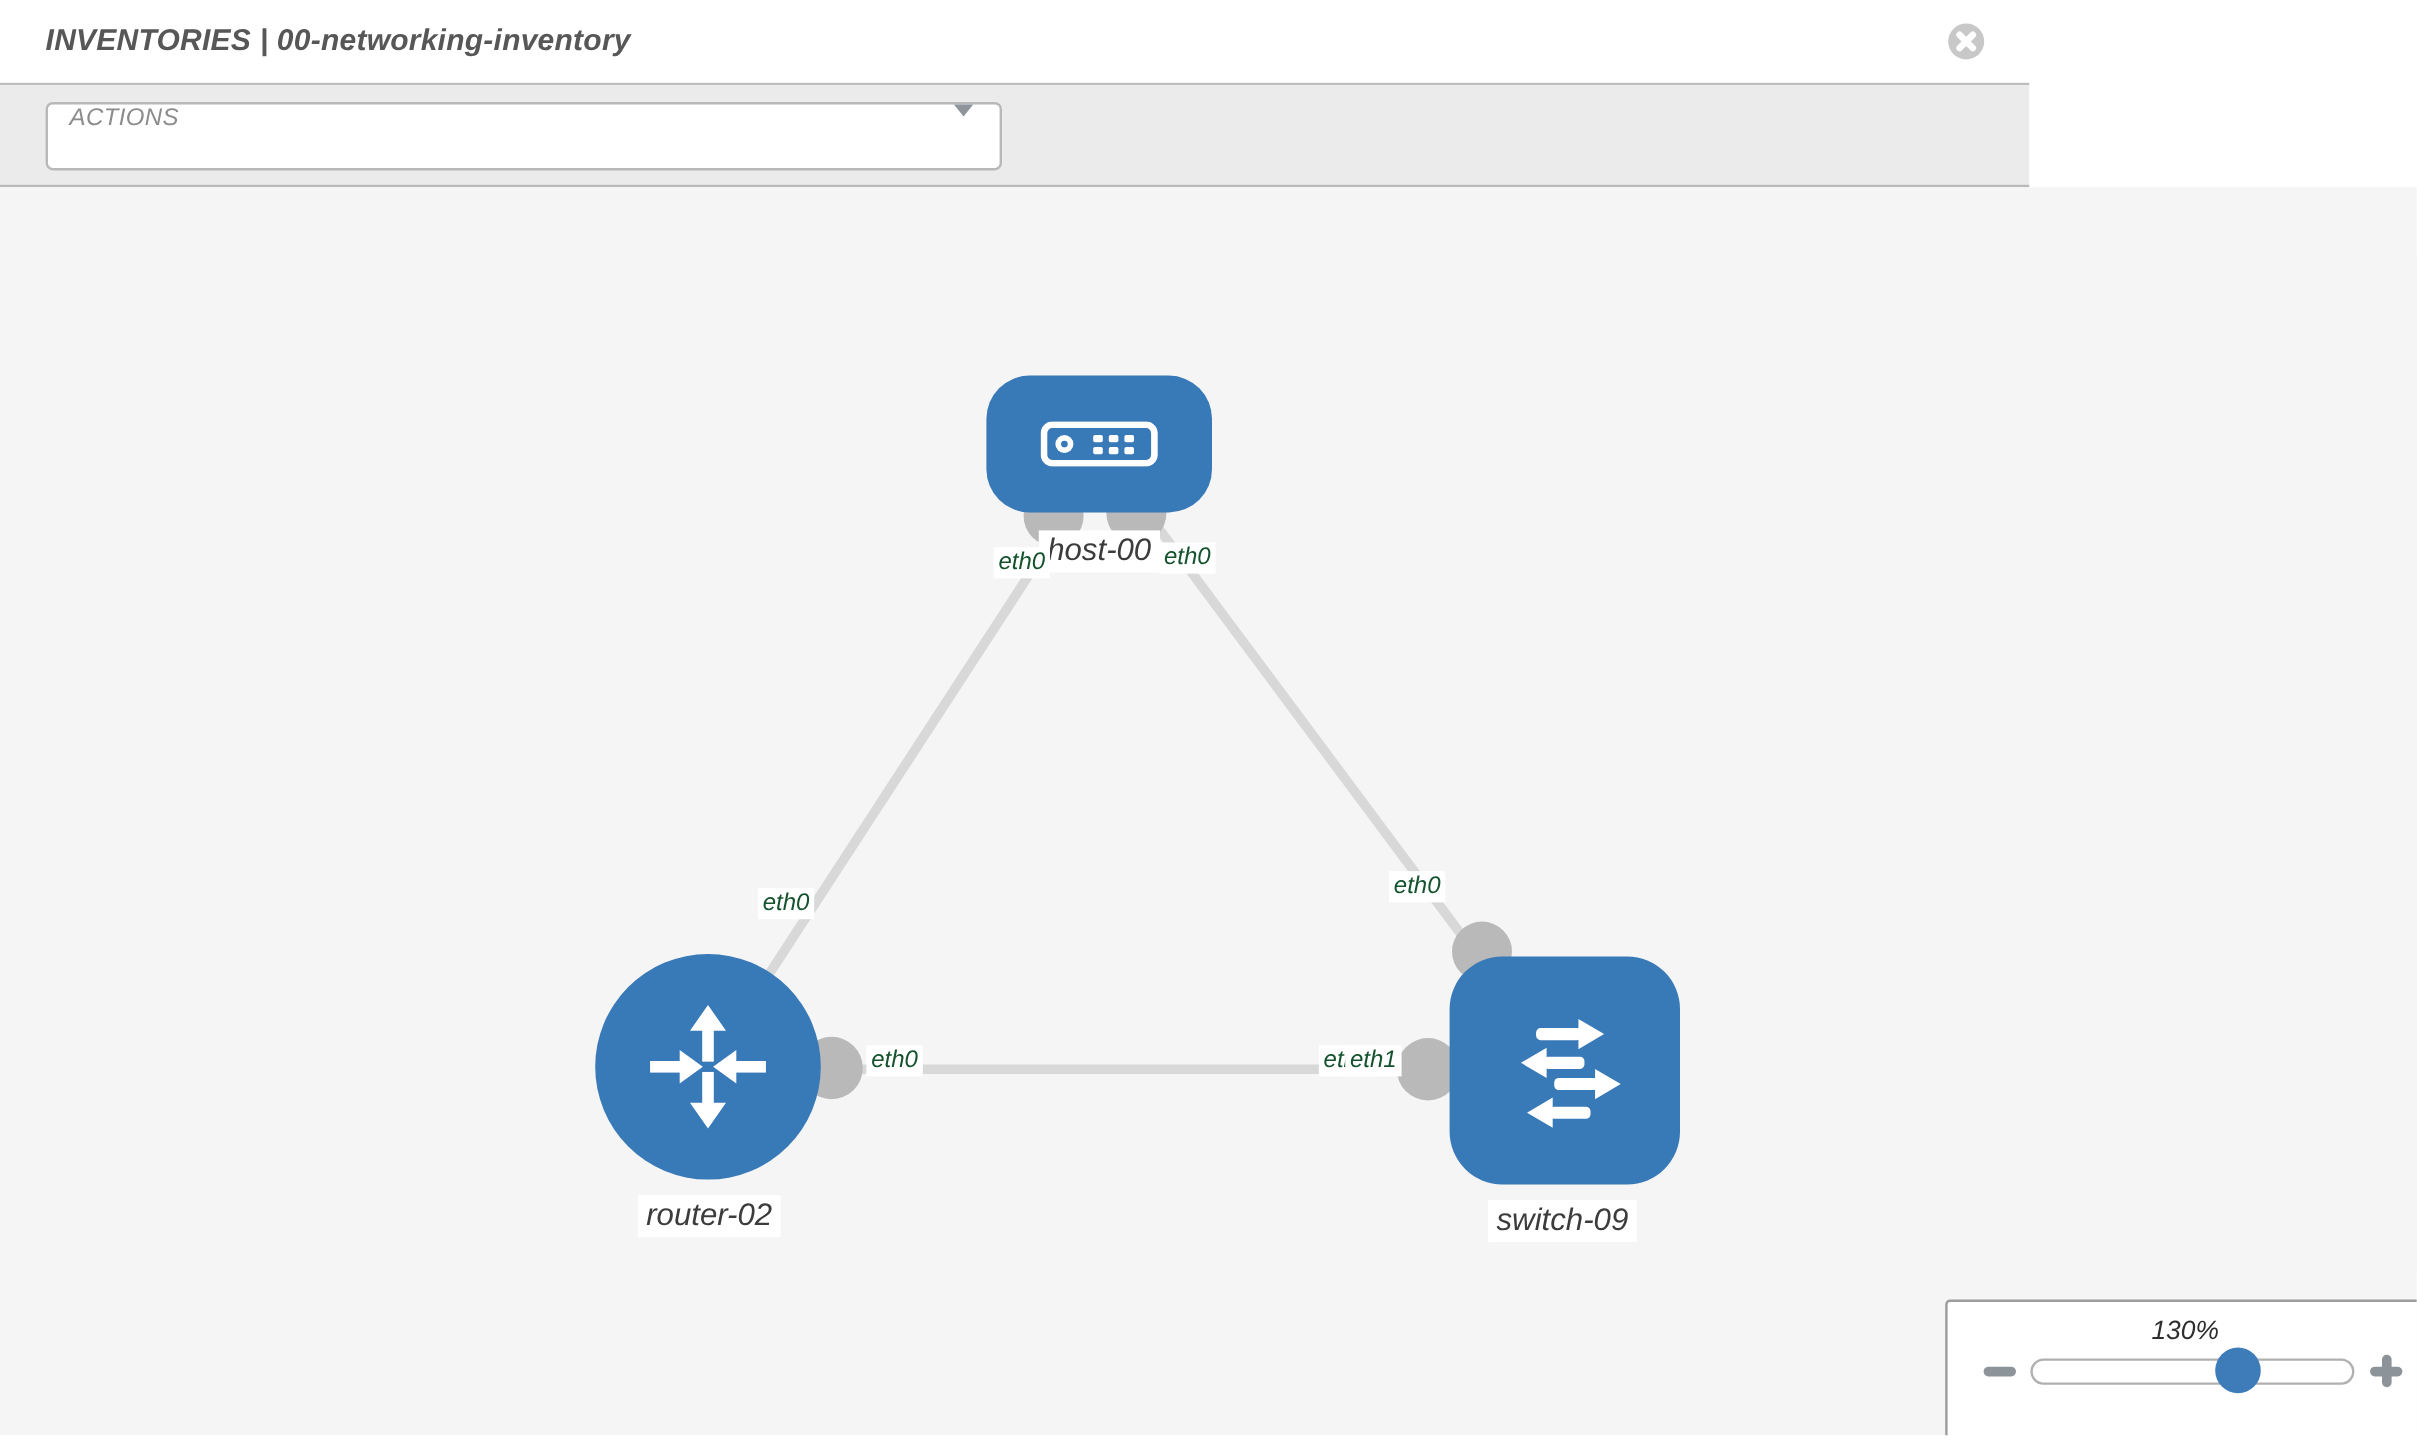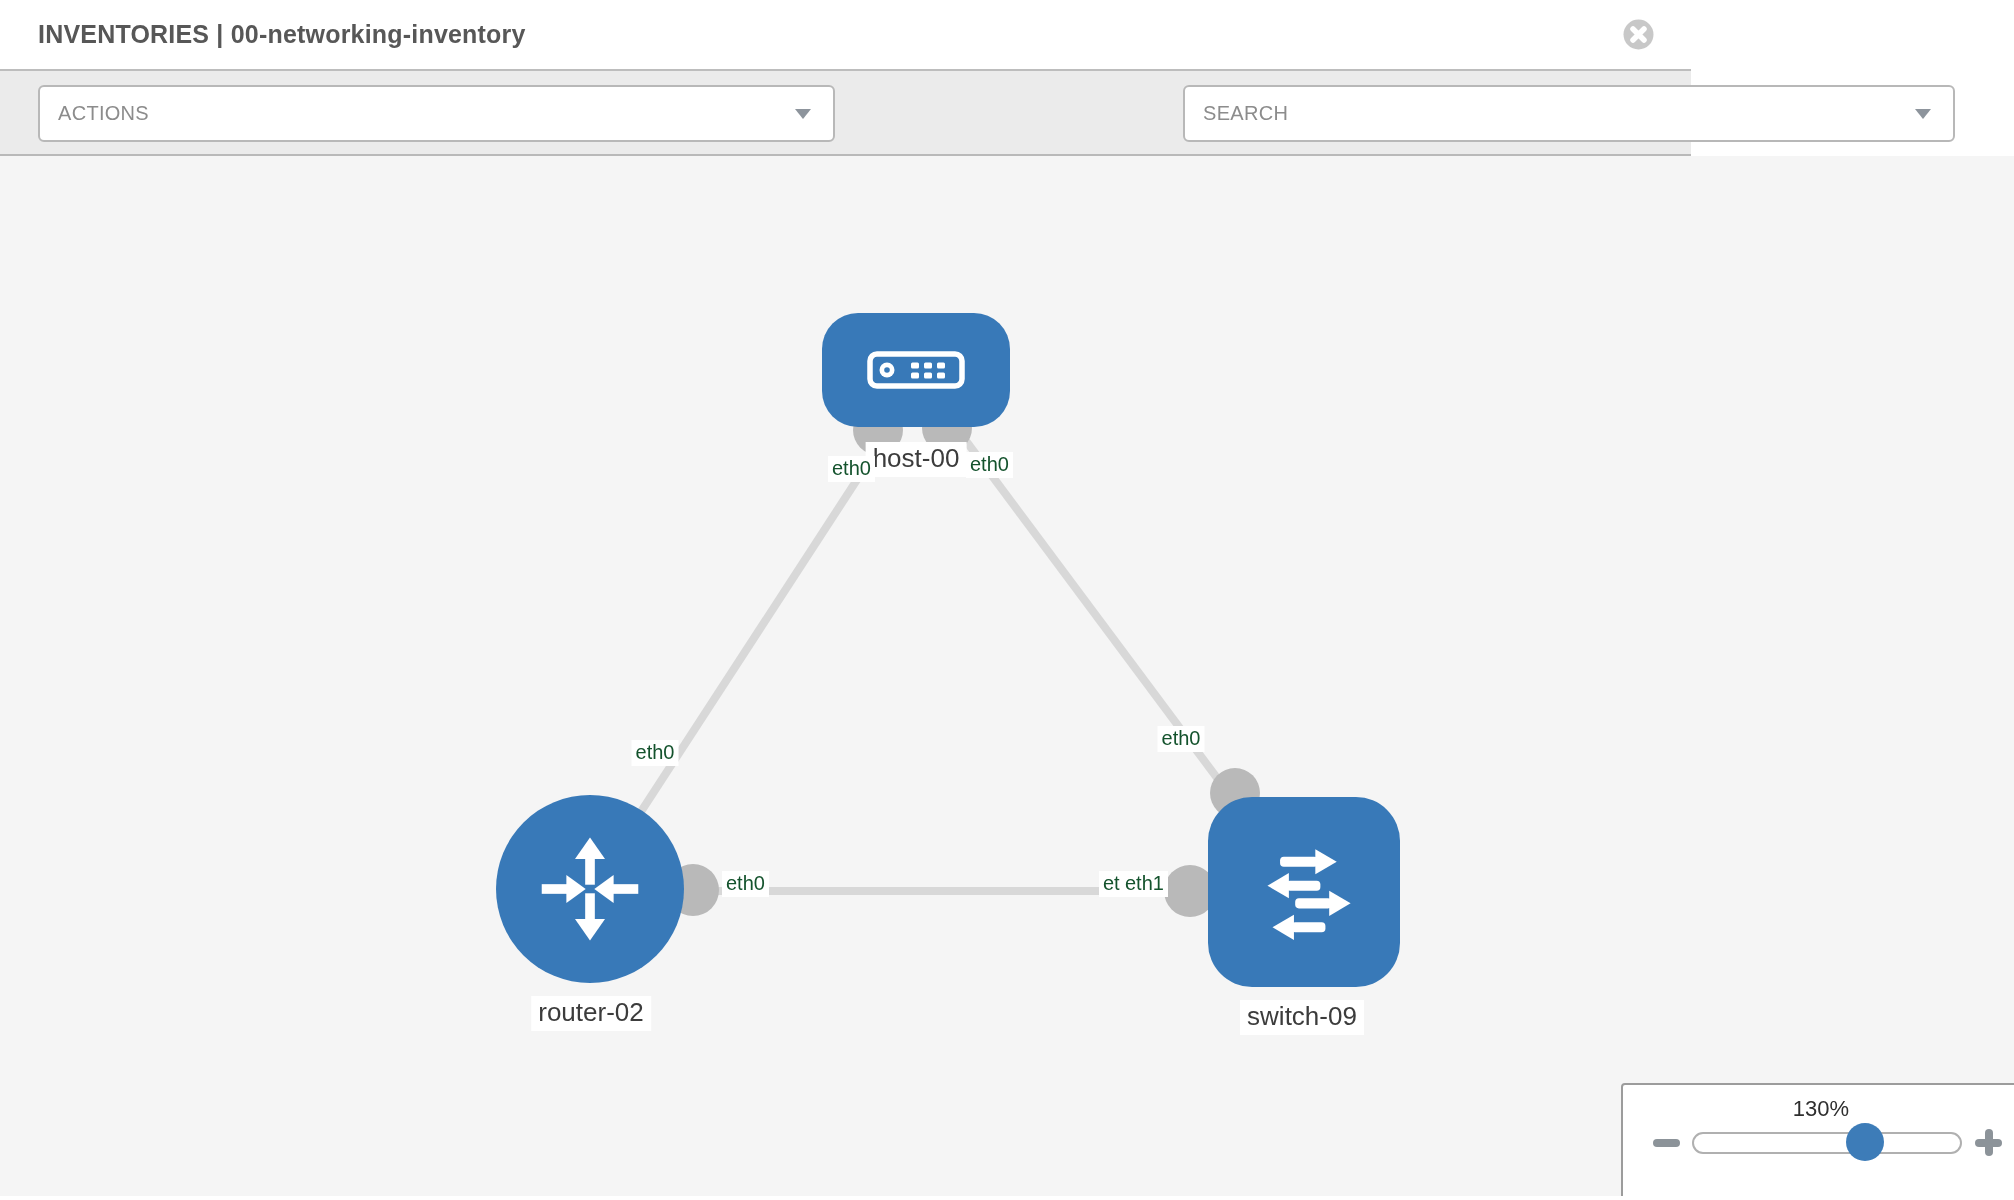--- a/index.html
+++ b/index.html
@@ -1,33 +1,33 @@
 <!DOCTYPE html>
 <html><head>
 <meta charset="utf-8">
 <style>
   * { margin:0; padding:0; box-sizing:border-box; }
   html,body { width:2014px; height:1200px; overflow:hidden; background:#fff;
               font-family:"Liberation Sans", sans-serif; }
-  .app { position:relative; width:1691px; height:1200px; }
+  .app { position:relative; width:1691px; height:1200px;font-style:italic; }
 
   
   .header { position:relative; height:71px; background:#ffffff;
             border-bottom:2px solid #bdbdbd; display:flex; align-items:center; }
   .page-title { padding-left:38px; font-size:25px; font-weight:bold; color:#575757;
                 letter-spacing:0.2px; }
   .close-btn { position:absolute; right:37px; top:19px; width:31px; height:31px;
                cursor:pointer; }
 
   
   .toolbar { position:relative; height:85px; background:#ebebeb;
              border-bottom:2px solid #b9b9b9; }
   .dropdown { position:absolute; top:14px; height:57px; background:#ffffff;
               border:2px solid #b8b8b8; border-radius:6px; display:flex;
-              align-items:center; justify-content:space-between;
+              align-items:flex-start; justify-content:space-between;
               padding:0 22px 0 18px; cursor:pointer; }
   .dropdown .dd-label { font-size:20px; color:#8c8c8c; letter-spacing:0.3px; }
   .caret { width:0; height:0; border-left:8px solid transparent;
            border-right:8px solid transparent; border-top:10px solid #8d949c; }
   .dd-actions { left:38px; width:797px; }
   .dd-search  { left:1183px; width:772px; }
   .tool-icon { position:absolute; top:97px; cursor:pointer; }
   .wrench { left:1053px; }
   .key { left:1118px; }
 
@@ -107,24 +107,20 @@
     </span>
 
     <span class="tool-icon key">
       <svg width="33" height="33" viewBox="0 0 512 512" fill="#87909a">
         <g transform="scale(-1,1) translate(-512,0)">
           <path d="M512 176.001C512 273.203 433.202 352 336 352c-11.22 0-22.19-1.062-32.827-3.069l-24.012 27.014A23.999 23.999 0 0 1 261.223 384H224v40c0 13.255-10.745 24-24 24h-40v40c0 13.255-10.745 24-24 24H24c-13.255 0-24-10.745-24-24v-78.059c0-6.365 2.529-12.47 7.029-16.971l161.802-161.802C163.108 213.814 160 195.271 160 176 160 78.798 238.797.001 335.999 0 433.488-.001 512 78.511 512 176.001zM336 128c0 26.51 21.49 48 48 48s48-21.49 48-48-21.49-48-48-48-48 21.49-48 48z"></path>
         </g>
       </svg>
     </span>
 
-    <div class="dropdown dd-search">
-      <span class="dd-label">SEARCH</span>
-      <span class="caret"></span>
-    </div>
   </div>
 
   <div class="canvas">
 
     <svg class="links-svg" width="2014" height="1040" viewBox="0 0 2014 1040">
       <line x1="905" y1="250" x2="590" y2="734" stroke="#d8d8d8" stroke-width="8"></line>
       <line x1="940" y1="250" x2="1302" y2="736" stroke="#d8d8d8" stroke-width="8"></line>
       <line x1="590" y1="735" x2="1302" y2="735" stroke="#d8d8d8" stroke-width="8"></line>
       <circle cx="878" cy="274" r="25" fill="#b9b9b9"></circle>
       <circle cx="947" cy="272" r="25" fill="#b9b9b9"></circle>

